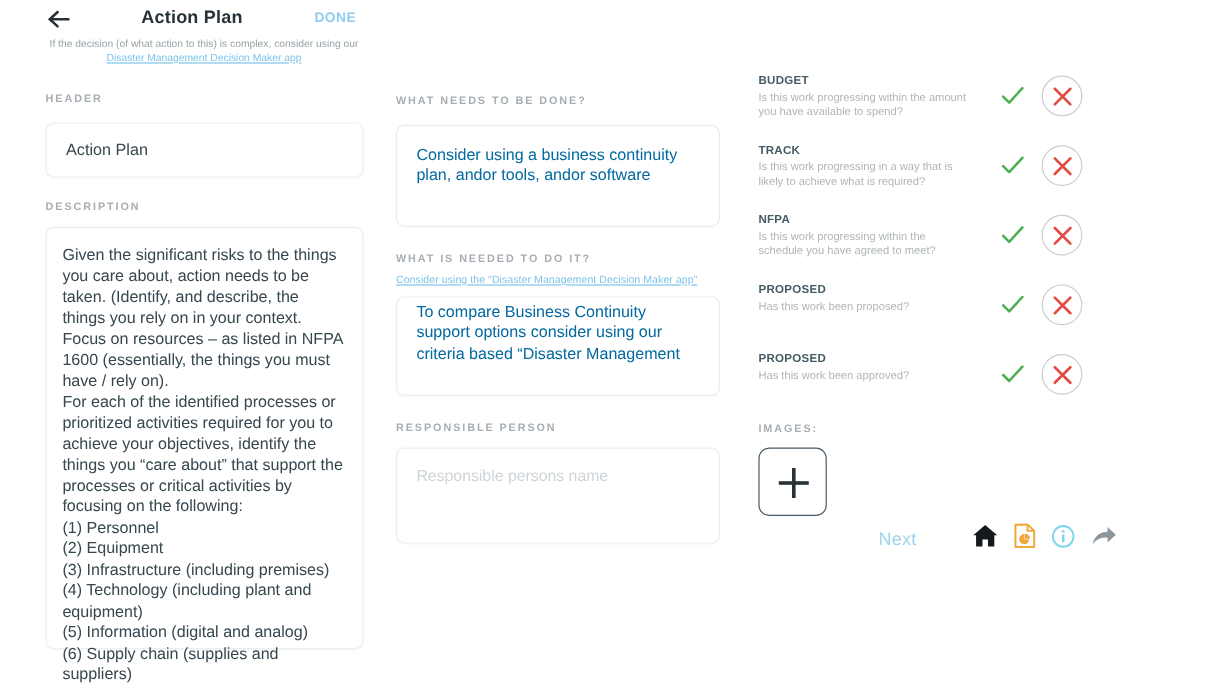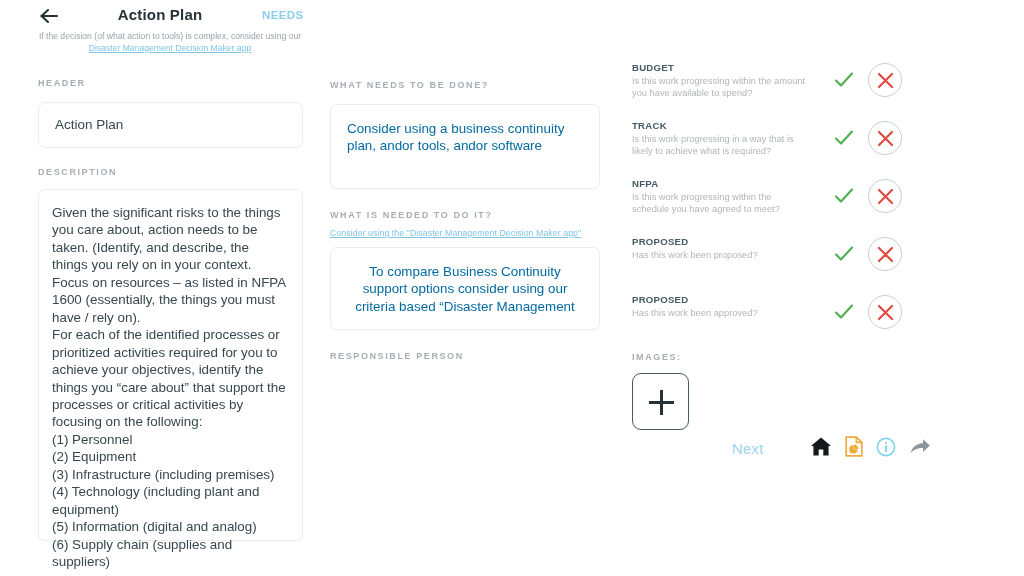--- a/index.html
+++ b/index.html
@@ -54,21 +54,21 @@
   .desc-box p { font-size:13.4px; line-height:17.45px; color:#37474f; white-space:pre-wrap; }
 
   
   .col2 { position:absolute; left:330px; top:74px; width:270px; }
   .q1-box { margin-top:12px; height:85px; padding:15px 16px; }
   .q2-label { margin-top:21px; display:block; }
   .q2-link {
     display:block; margin-top:8px; font-size:8.8px; color:#7fc4ea;
     text-decoration:underline; cursor:pointer; letter-spacing:.05px;
   }
-  .q2-box { margin-top:9px; height:83px; padding:15px 16px;text-align:center; }
+  .q2-box { margin-top:9px; height:83px; padding:3px 16px; }
   .rp-label { margin-top:21px; display:block; }
   .rp-box { margin-top:12px; height:80px; padding:15px 16px; }
   .rp-box .ph { font-size:13.2px; color:#cfd4d8; }
 
   
   .col3 { position:absolute; left:632px; top:62px; width:270px; }
   .chk-row { position:relative; margin-bottom:12px; height:46px; }
   .chk-title { font-size:9.6px; font-weight:700; color:#455a64; letter-spacing:.25px; }
   .chk-desc { margin-top:3px; font-size:9.3px; line-height:11.6px; color:#b0b6ba; width:175px; }
   .chk-check {
@@ -103,25 +103,25 @@
 <div class="page">
 
   <div class="topbar">
     <div class="back-arrow">
       <svg width="22" height="18" viewBox="0 0 22 18">
         <path d="M10 3 L3.5 9 L10 15" fill="none" stroke="#263238" stroke-width="2.1" stroke-linecap="round" stroke-linejoin="round"></path>
         <line x1="3.5" y1="9" x2="19" y2="9" stroke="#263238" stroke-width="2.1" stroke-linecap="round"></line>
       </svg>
     </div>
     <div class="topbar-title">Action Plan</div>
-    <div class="done-btn">NEEDS</div>
+    <div class="done-btn">DONE</div>
   </div>
 
   <div class="subtitle">
-    <span>If the decision (of what action to tools) is complex, consider using our </span><span class="lnk">Disaster Management Decision Maker app</span>
+    <span>If the decision (of what action to this) is complex, consider using our </span><span class="lnk">Disaster Management Decision Maker app</span>
   </div>
 
   <div class="col1">
     <span class="flabel">HEADER</span>
     <div class="fbox hdr-box">
       <div class="v">Action Plan</div>
     </div>
 
     <span class="flabel desc-label">DESCRIPTION</span>
     <div class="fbox desc-box">
@@ -142,20 +142,23 @@
       <div class="fbox-text">Consider using a business continuity plan, andor tools, andor software</div>
     </div>
 
     <span class="flabel q2-label">WHAT IS NEEDED TO DO IT?</span>
     <span class="q2-link">Consider using the "Disaster Management Decision Maker app"</span>
     <div class="fbox q2-box">
       <div class="fbox-text">To compare Business Continuity support options consider using our criteria based “Disaster Management</div>
     </div>
 
     <span class="flabel rp-label">RESPONSIBLE PERSON</span>
+    <div class="fbox rp-box">
+      <div class="ph">Responsible persons name</div>
+    </div>
   </div>
 
   <div class="col3">
 
     <div class="chk-row">
       <div class="chk-title">BUDGET</div>
       <div class="chk-desc">Is this work progressing within the amount you have available to spend?</div>
       <div class="chk-check">
         <svg width="20" height="20" viewBox="0 0 20 20">
             <path d="M2 10.5 L7 15.5 L18 3.5" fill="none" stroke="#4caf50" stroke-width="2.1" stroke-linecap="round" stroke-linejoin="round"></path>

